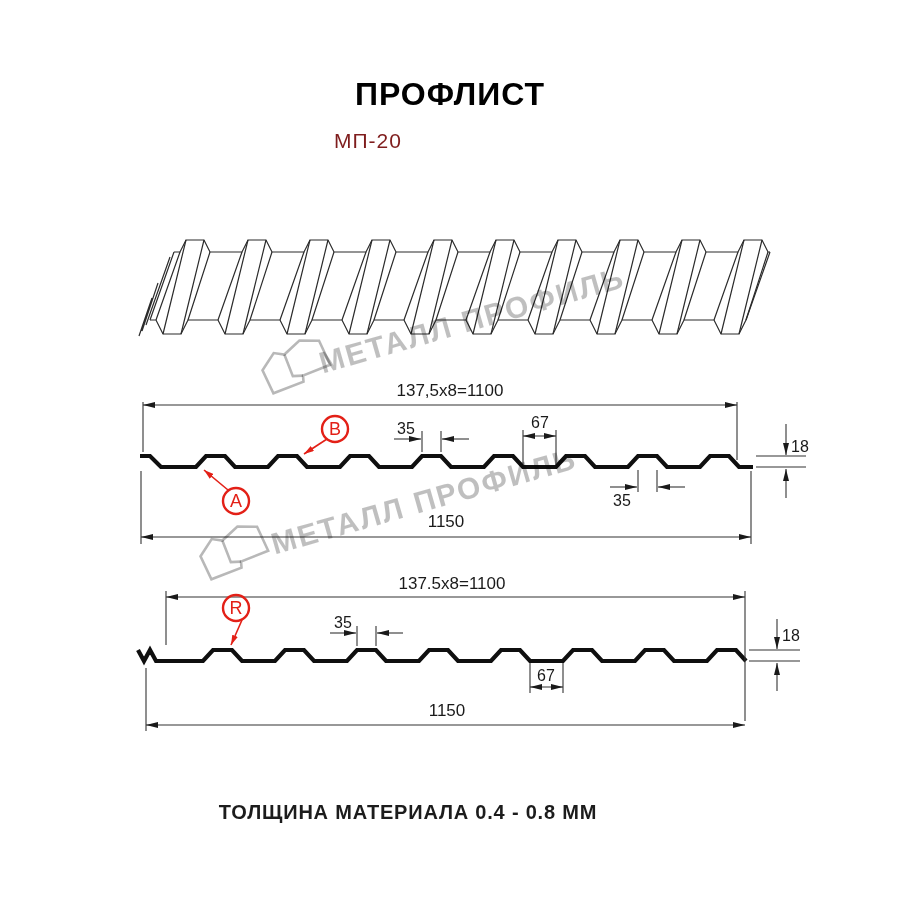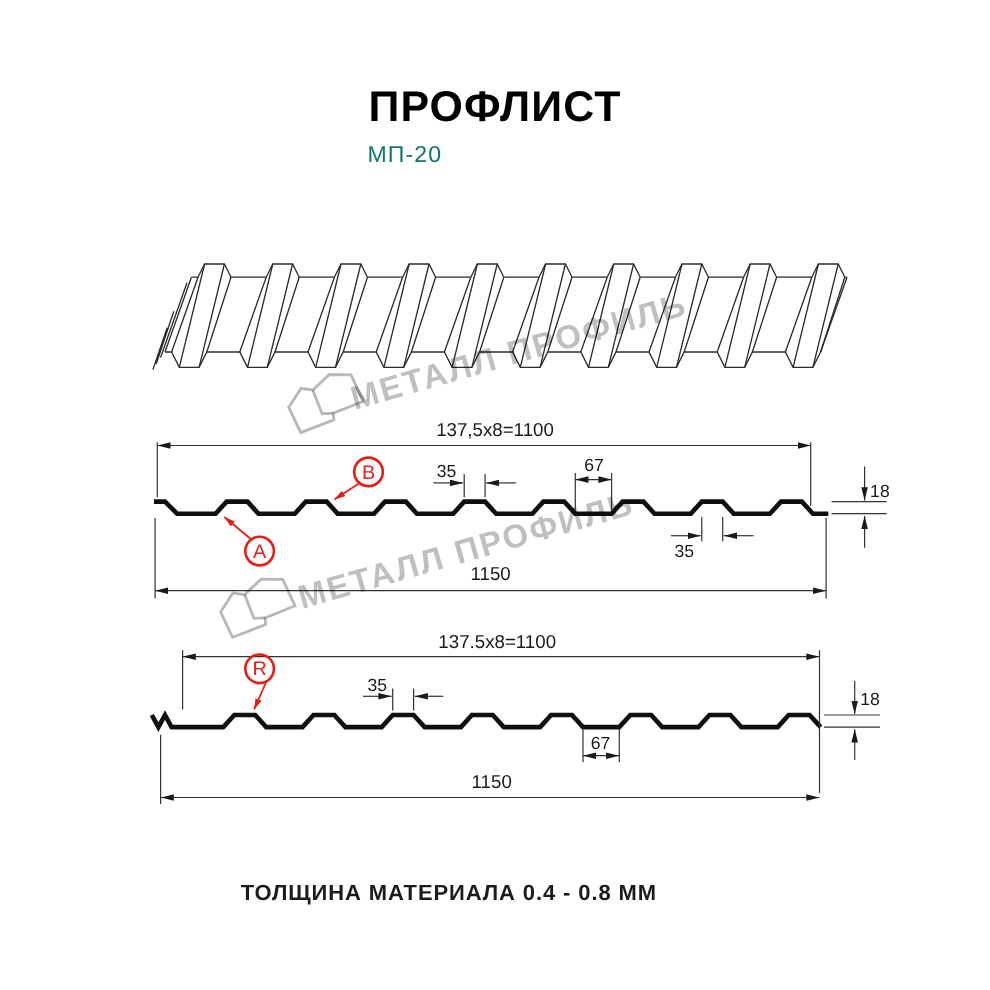--- a/index.html
+++ b/index.html
@@ -2,25 +2,25 @@
 <html><head>
 <meta charset="utf-8">
 <style>
   html,body{margin:0;padding:0;}
   body{
     width:900px;height:900px;background:#ffffff;position:relative;overflow:hidden;
     font-family:"Liberation Sans",sans-serif;color:#1a1a1a;
   }
   .page-title{
     position:absolute;left:0;top:76px;width:900px;text-align:center;
-    font-size:39px;font-weight:800;letter-spacing:1px;color:#000;
+    font-size:32px;font-weight:800;letter-spacing:1px;color:#000;
   }
   .page-subtitle{
     position:absolute;left:0;top:129px;width:736px;text-align:center;
-    font-size:21px;font-weight:400;letter-spacing:1px;color:#0f766e;
+    font-size:21px;font-weight:400;letter-spacing:1px;color:#7f1d1d;
   }
   .footer-note{
     position:absolute;left:0;top:801px;width:816px;text-align:center;
     font-size:20px;font-weight:700;letter-spacing:0.8px;color:#1c1c1c;
   }
   .drawing-svg{position:absolute;left:0;top:0;}
   .wm-text{
     position:absolute;font-size:30px;font-weight:700;letter-spacing:2px;
     color:rgba(0,0,0,0.25);white-space:nowrap;mix-blend-mode:multiply;
     transform:rotate(-16deg);transform-origin:left center;

